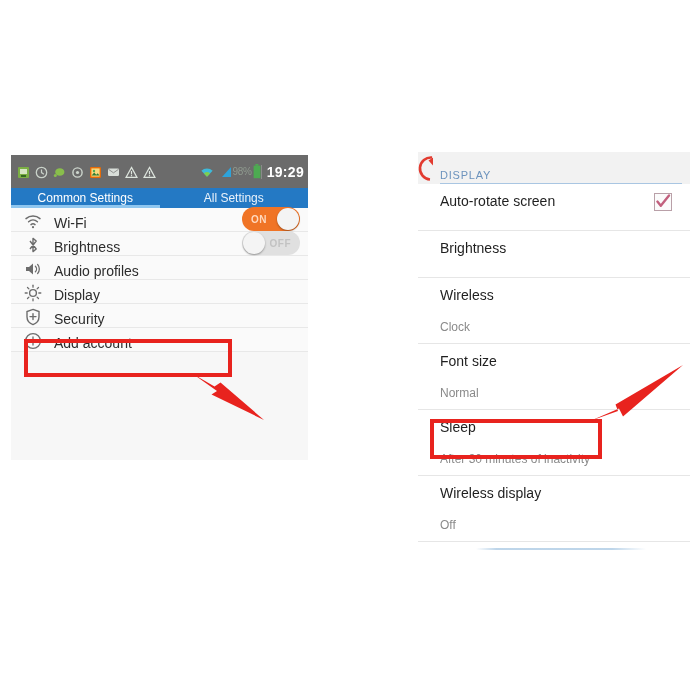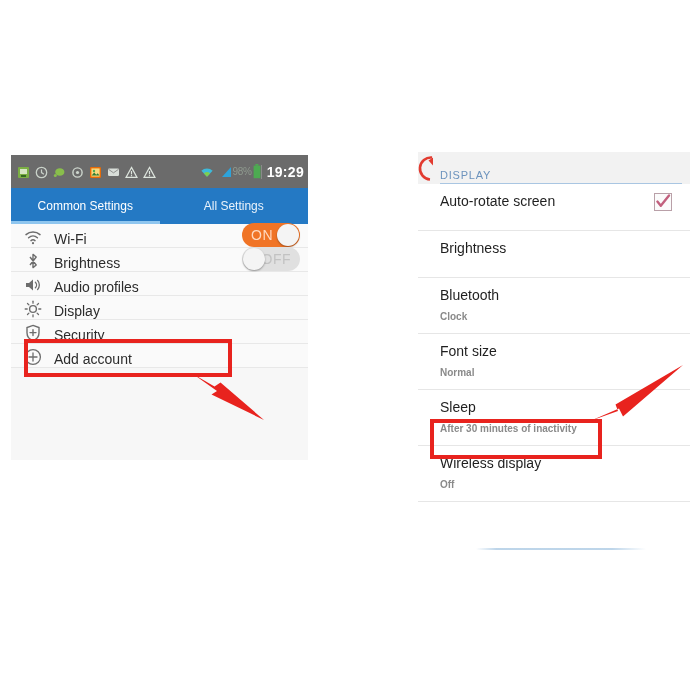--- a/index.html
+++ b/index.html
@@ -60,21 +60,21 @@
     color: #ffffff;
     font-weight: 700;
     letter-spacing: .3px;
     padding-left: 5px;
     border-left: 1px solid #8a8a8a;
     line-height: 14px;
   }
 
   
   .tabbar {
-    height: 36px;
+    height: 20px;
     background: #2479c4;
     display: flex;
     position: relative;
   }
   .tab {
     flex: 1;
     display: flex;
     align-items: center;
     justify-content: center;
     color: #e9f2fb;
@@ -123,22 +123,22 @@
     position: relative;
     flex: 0 0 58px;
   }
   .toggle.on  { background: #f07426; }
   .toggle.off { background: #e0e0e0; }
   .toggle .tg-txt {
     position: absolute;
     top: 0; bottom: 0;
     display: flex;
     align-items: center;
-    font-size: 14px;
-    font-weight: normal;
+    font-size: 10px;
+    font-weight: bold;
     letter-spacing: .5px;
   }
   .toggle.on  .tg-txt { left: 9px;  color: #ffd9bf; }
   .toggle.off .tg-txt { right: 9px; color: #c2c2c2; }
   .toggle .knob {
     position: absolute;
     top: 1px;
     width: 22px;
     height: 22px;
     border-radius: 50%;
@@ -189,25 +189,24 @@
     background: #fff;
     position: relative;
   }
   .r-row .r-texts { flex: 1; }
   .r-row .r-title {
     font-size: 14px;
     color: #1f1f1f;
     line-height: 17px;
   }
   .r-row .r-sub {
-    font-size: 10px;
+    font-size: 12px;
     color: #8a8a8a;
     line-height: 14px;
-    margin-top: 6px;
-    font-weight: bold;
+    margin-top: 16px;
   }
   .chk {
     width: 16px;
     height: 16px;
     border: 1px solid #b9a0a8;
     background: #fbfbfb;
     position: relative;
     flex: 0 0 16px;
     margin-right: 4px;
   }
@@ -445,21 +444,21 @@
   </div>
 
   <div class="r-row">
     <span class="r-texts">
       <div class="r-title">Brightness</div>
     </span>
   </div>
 
   <div class="r-row">
     <span class="r-texts">
-      <div class="r-title">Bluetooth</div>
+      <div class="r-title">Wireless</div>
       <div class="r-sub">Clock</div>
     </span>
   </div>
 
   <div class="r-row">
     <span class="r-texts">
       <div class="r-title">Font size</div>
       <div class="r-sub">Normal</div>
     </span>
   </div>

